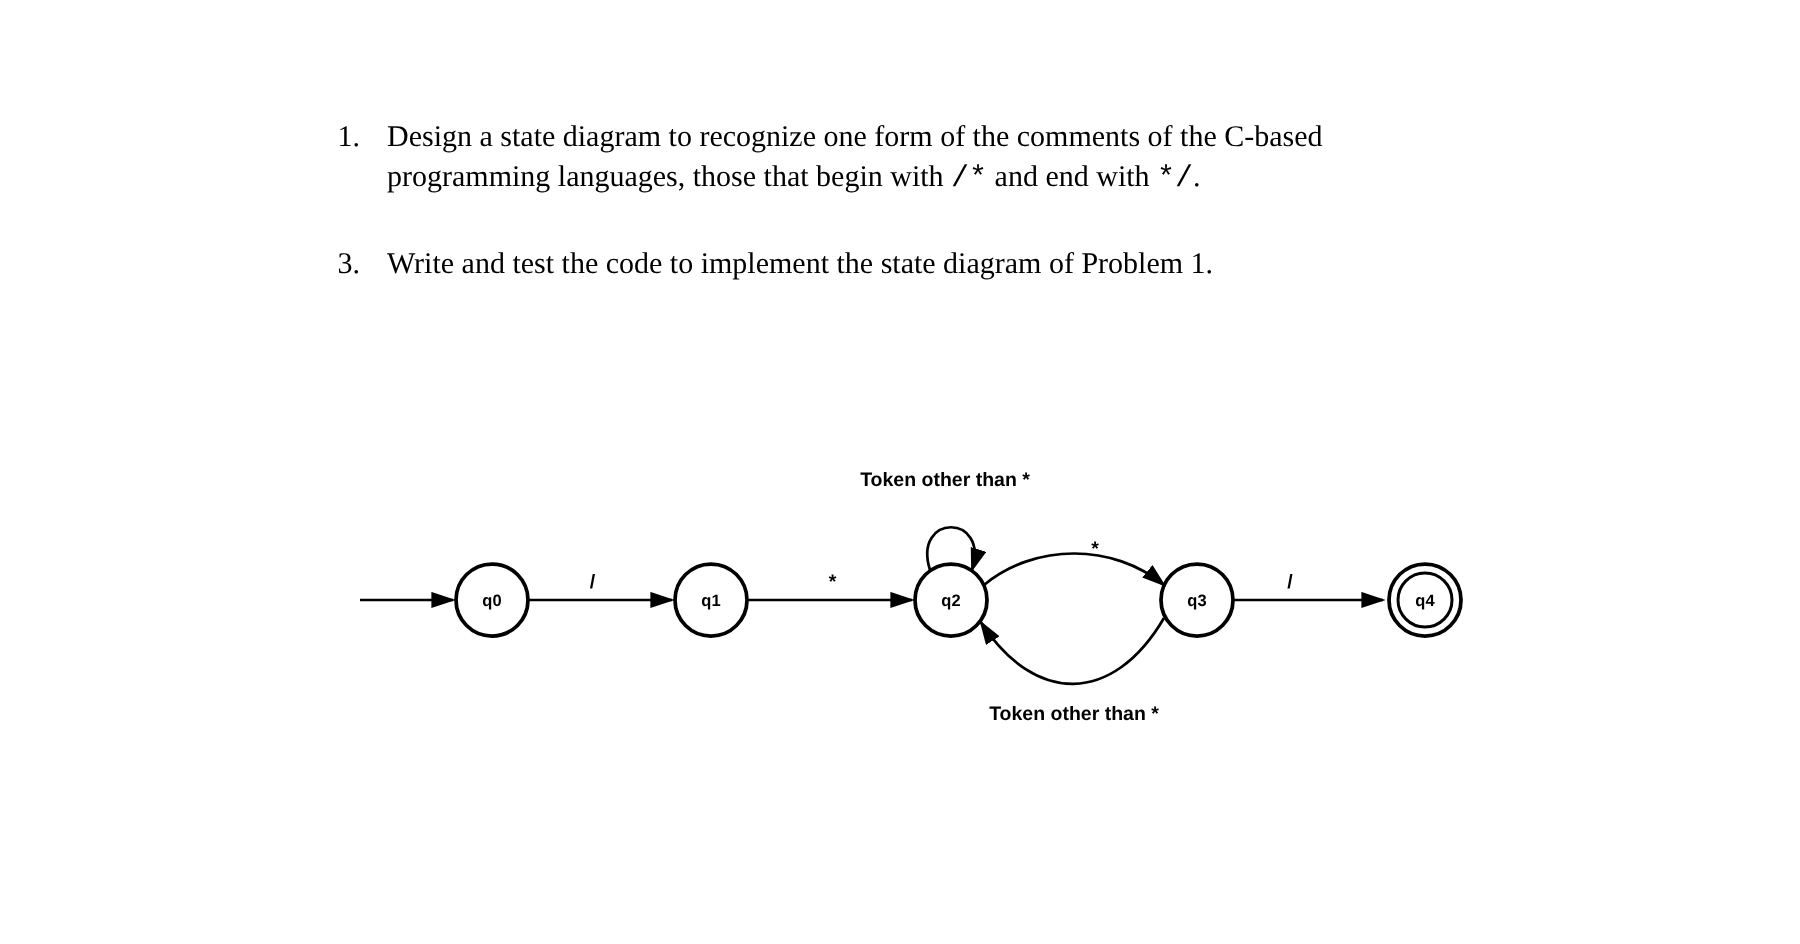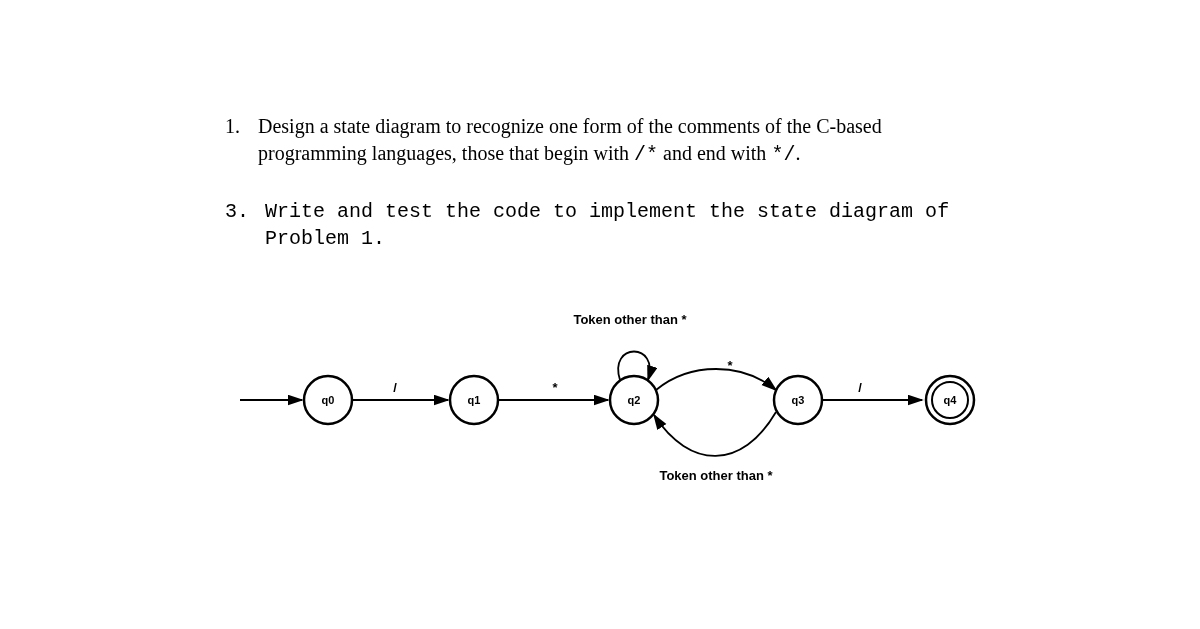--- a/index.html
+++ b/index.html
@@ -11,41 +11,40 @@
     font-family: Georgia, 'Times New Roman', serif;
     position: relative;
   }
   .content {
     position: absolute;
     left: 225px;
     top: 0;
     width: 760px;
   }
   .problem {
-    margin-top: 113px;
+    margin-top: 78px;
     font-size: 20px;
     line-height: 1.35;
     color: #000;
   }
   .problem-number {
     display: inline-block;
     width: 28px;
     vertical-align: top;
   }
   .problem-text {
     display: inline-block;
     width: 720px;
     vertical-align: top;
   }
   .problem2 {
     margin-top: 30px;
     font-size: 20px;
     line-height: 1.35;
     color: #000;
-    font-family: Liberation Mono, monospace;
   }
   .code-font {
     font-family: 'Courier New', monospace;
   }
   .diagram-container {
     position: absolute;
     left: 240px;
     top: 300px;
     width: 760px;
     height: 240px;

